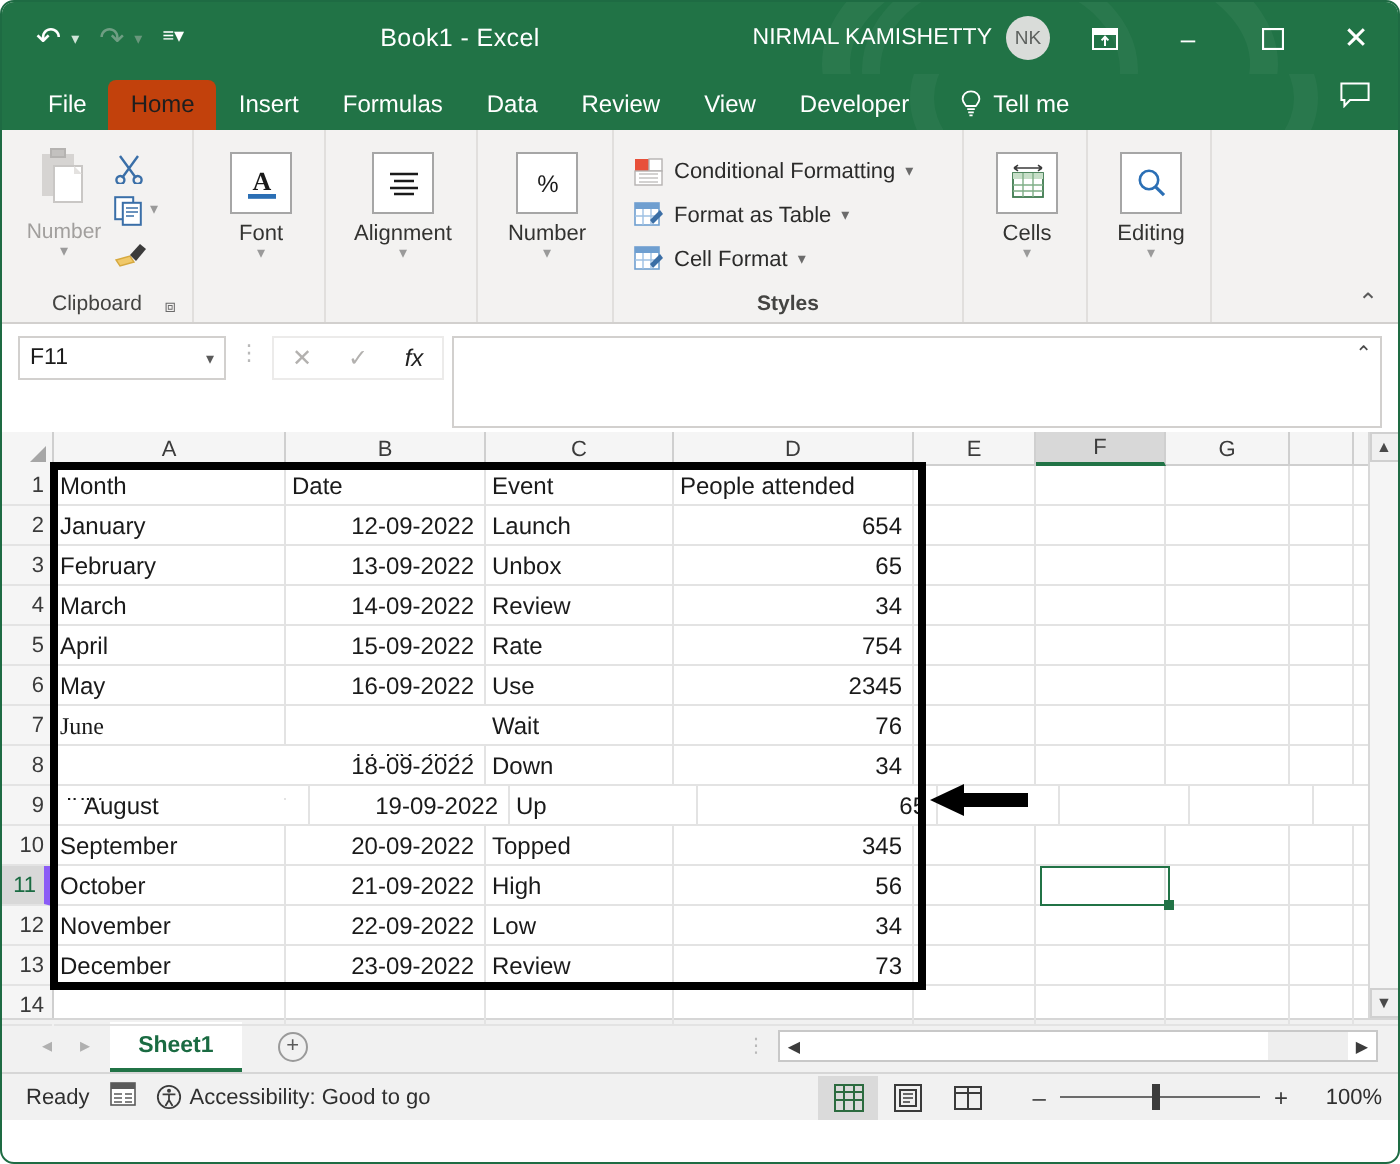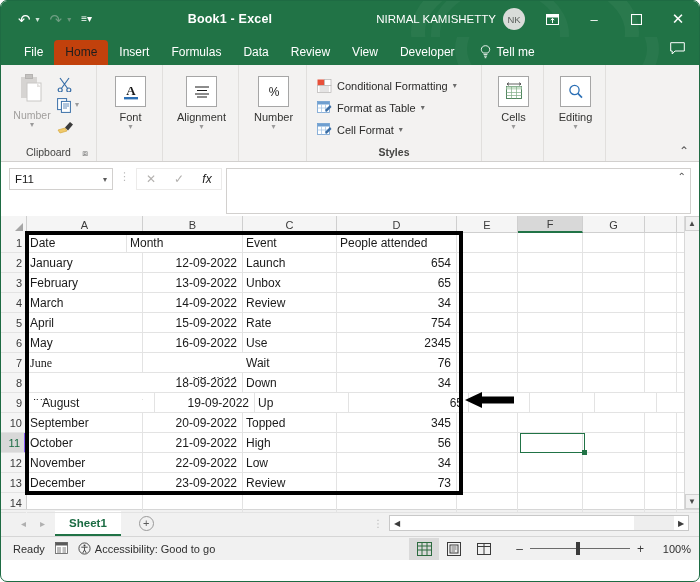--- a/index.html
+++ b/index.html
@@ -59,21 +59,20 @@
   .qat-caret.dim { color: #69977c; }
   .title-text {
     position: absolute;
     left: 0; right: 0;
     text-align: center;
     color: #ffffff;
     font-size: 12.5px;
     z-index: 1;
     letter-spacing: .2px;
     padding-right: 240px;
-    font-weight: bold;
   }
   .account {
     margin-left: auto;
     display: flex;
     align-items: center;
     gap: 7px;
     z-index: 2;
     padding-right: 6px;
   }
   .account-name { color: #ffffff; font-size: 11.5px; white-space: nowrap; }
@@ -259,21 +258,21 @@
   .ch.sel { background: #d8d8d8; border-bottom: 2px solid #217346; }
   .rowsarea { display: flex; height: 276px; }
   .rowheads { width: 26px; min-width: 26px; background: #f5f5f5; border-right: 1px solid #cfcfcf; }
   .rh {
     height: 20px;
     display: flex; align-items: center; justify-content: flex-end;
     padding-right: 4px;
     font-size: 11px; color: #3b3b3b;
     border-bottom: 1px solid #e3e3e3;
   }
-  .rh.sel { background: #d8d8d8; color: #1a6b42; border-right: 2px solid #8b5cf6; }
+  .rh.sel { background: #d8d8d8; color: #1a6b42; border-right: 4px solid #8b5cf6; }
   .cells { flex: 1; position: relative; }
   .grow { display: flex; height: 20px; border-bottom: 1px solid #e3e3e3; }
   .gc {
     border-right: 1px solid #e3e3e3;
     font-size: 12px;
     color: #1a1a1a;
     padding: 1px 3px 0 3px;
     display: flex; align-items: center;
     overflow: hidden; white-space: nowrap;
   }
@@ -647,22 +646,22 @@
         <div class="rh">10</div>
         <div class="rh sel">11</div>
         <div class="rh">12</div>
         <div class="rh">13</div>
         <div class="rh">14</div>
       </div>
 
       <div class="cells">
 
         <div class="grow">
+          <div class="gc" style="width:116px;">Month</div>
           <div class="gc" style="width:100px;">Date</div>
-          <div class="gc" style="width:116px;">Month</div>
           <div class="gc" style="width:94px;">Event</div>
           <div class="gc" style="width:120px;">People attended</div>
           <div class="gc" style="width:61px;"></div>
           <div class="gc" style="width:65px;"></div>
           <div class="gc" style="width:62px;"></div>
           <div class="gc" style="width:32px;"></div>
         </div>
 
         <div class="grow">
           <div class="gc" style="width:116px;">January</div>

